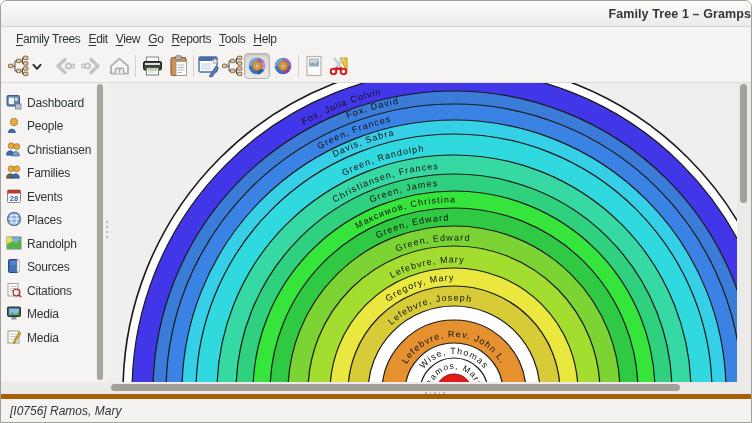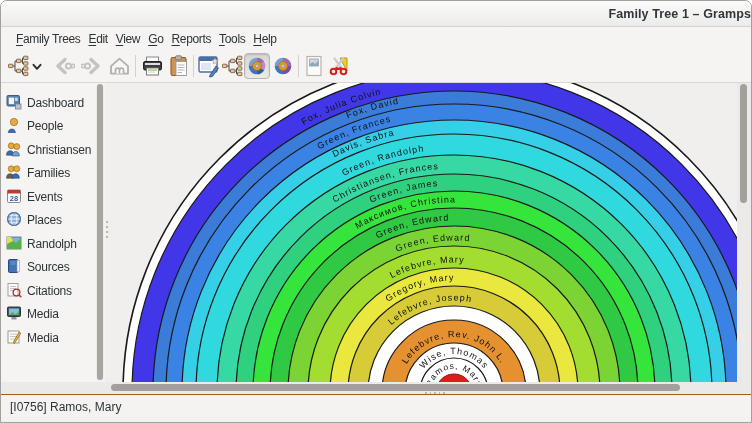--- a/index.html
+++ b/index.html
@@ -30,22 +30,22 @@
 .splitter { width:3px; flex:0 0 3px; background:#f0efec; position:relative; }
 .dots { position:absolute; left:0.5px; top:135px; }
 .dots i { display:block; width:2px; height:2px; border-radius:1px; background:#aaa69f; margin:3px 0; }
 .canvas { flex:1 1 auto; background:#f0efed; position:relative; overflow:hidden; }
 .vscroll { width:14px; flex:0 0 14px; background:#eceae8; position:relative; }
 .vscroll .thumb { position:absolute; left:3px; top:1px; width:7px; height:119px; border-radius:3.5px; background:#a3a09b; }
 .hscroll { height:12px; flex:0 0 12px; background:#eceae8; position:relative; }
 .hscroll .thumb { position:absolute; left:110px; top:2px; width:569px; height:7px; border-radius:3.5px; background:#a3a09b; }
 .hdots { position:absolute; left:424px; top:10px; display:flex; }
 .hdots i { width:1.5px; height:1.5px; border-radius:50%; background:#b0aca7; margin-right:3px; }
-.status { height:28px; flex:0 0 28px; background:#f4f3f1; border-top:1px solid #a16207;
-  font-size:12px; color:#2e3436; padding-left:9px; padding-top:5px; }
+.status { height:28px; flex:0 0 28px; background:#f4f3f1; border-top:5px solid #a16207;
+  font-size:12px; color:#2e3436; padding-left:9px; padding-top:5px;font-style:italic; }
 </style></head>
 <body>
 <div class="win">
   <div class="title">Family Tree 1 – Gramps</div>
   <div class="menubar">
       <span class="mi"><u>F</u>amily Trees</span>
       <span class="mi"><u>E</u>dit</span>
       <span class="mi"><u>V</u>iew</span>
       <span class="mi"><u>G</u>o</span>
       <span class="mi"><u>R</u>eports</span>

